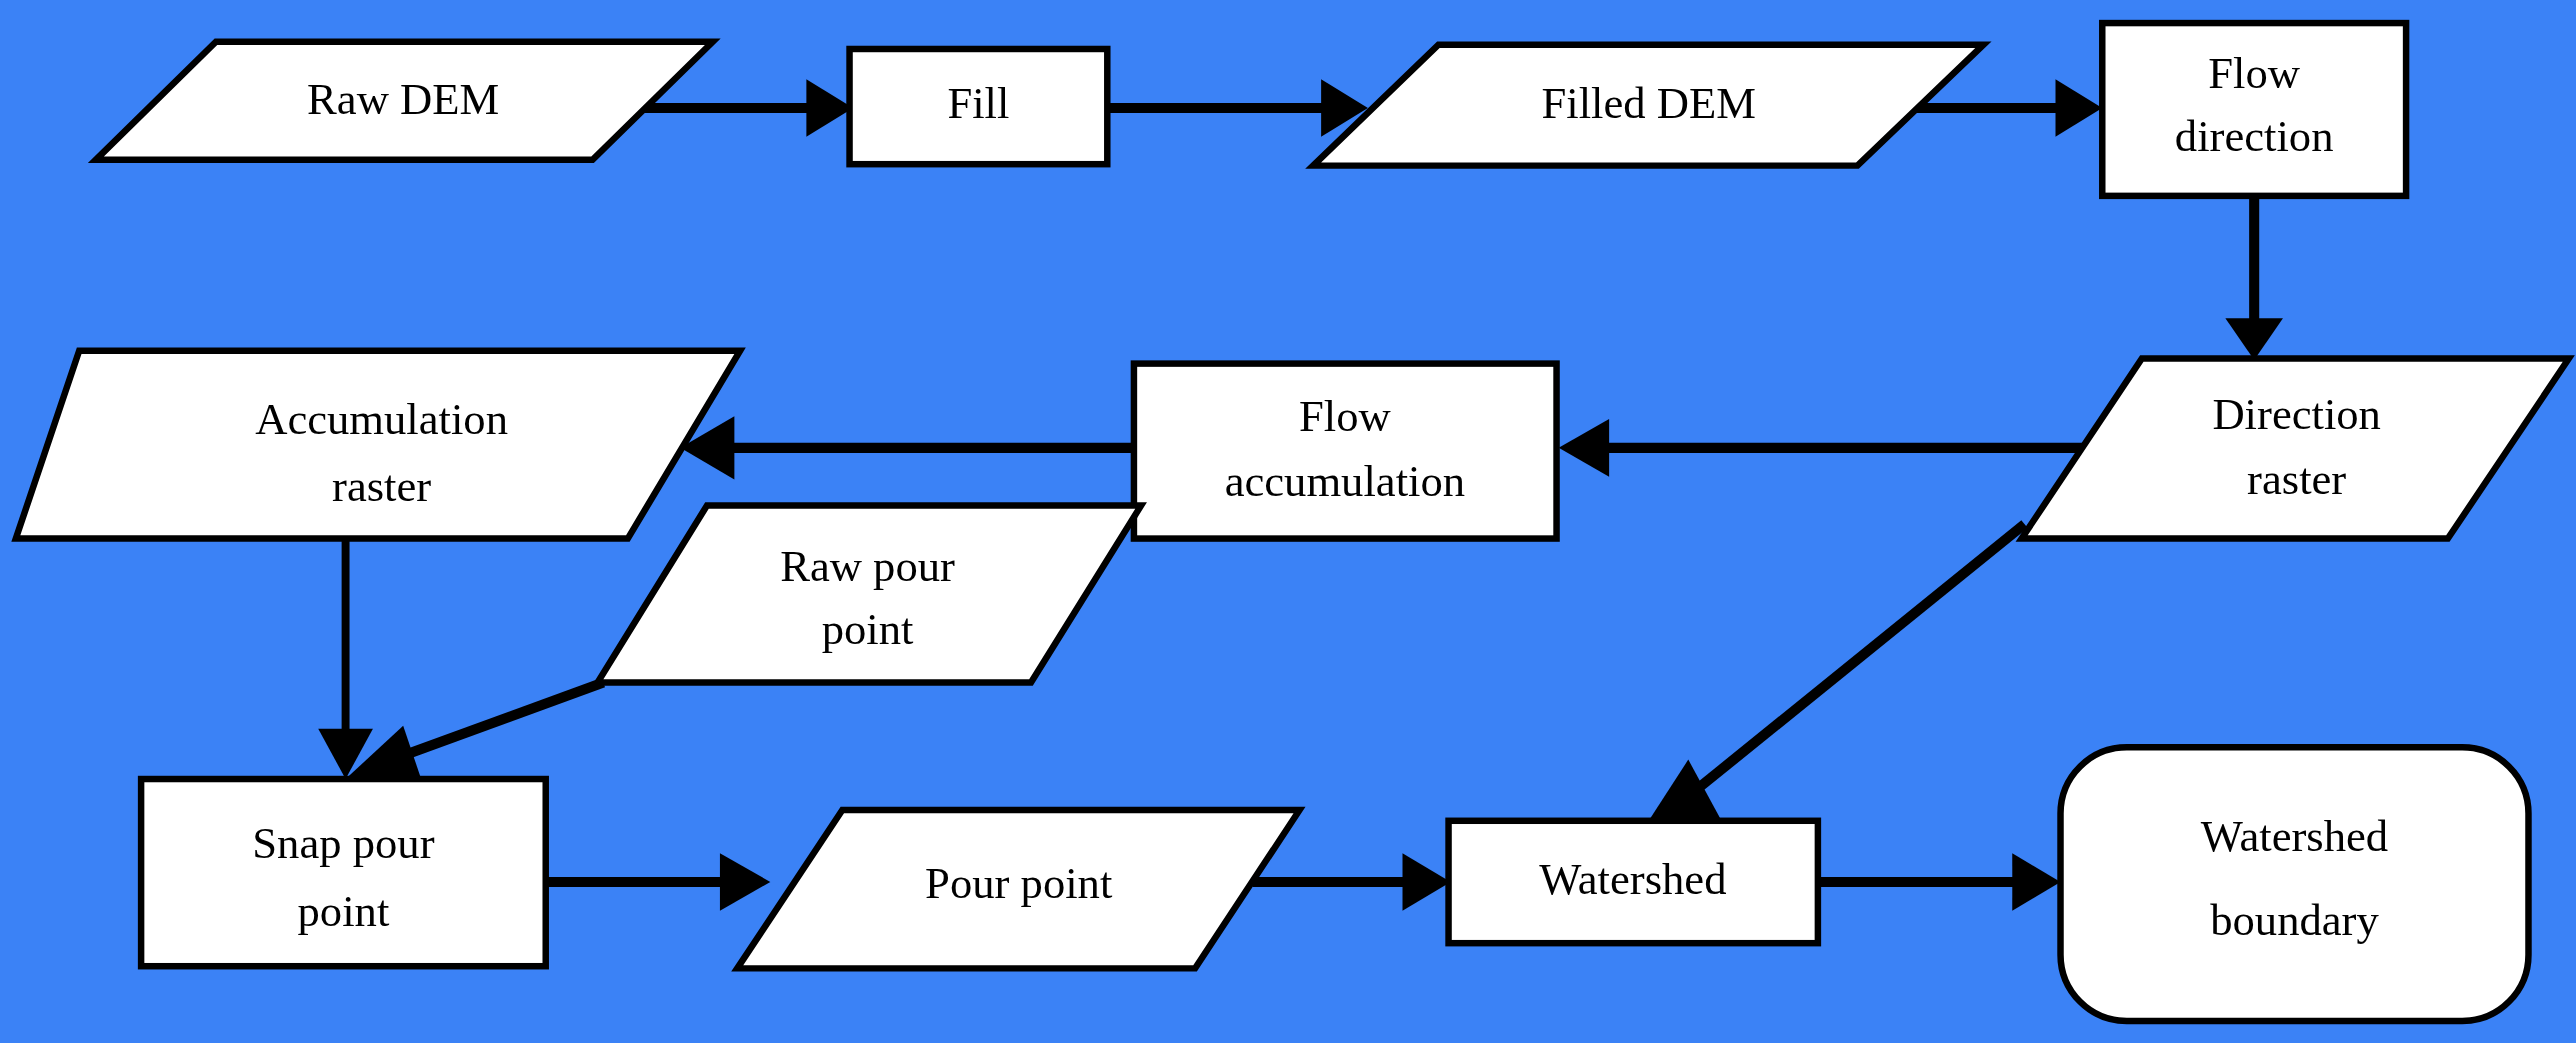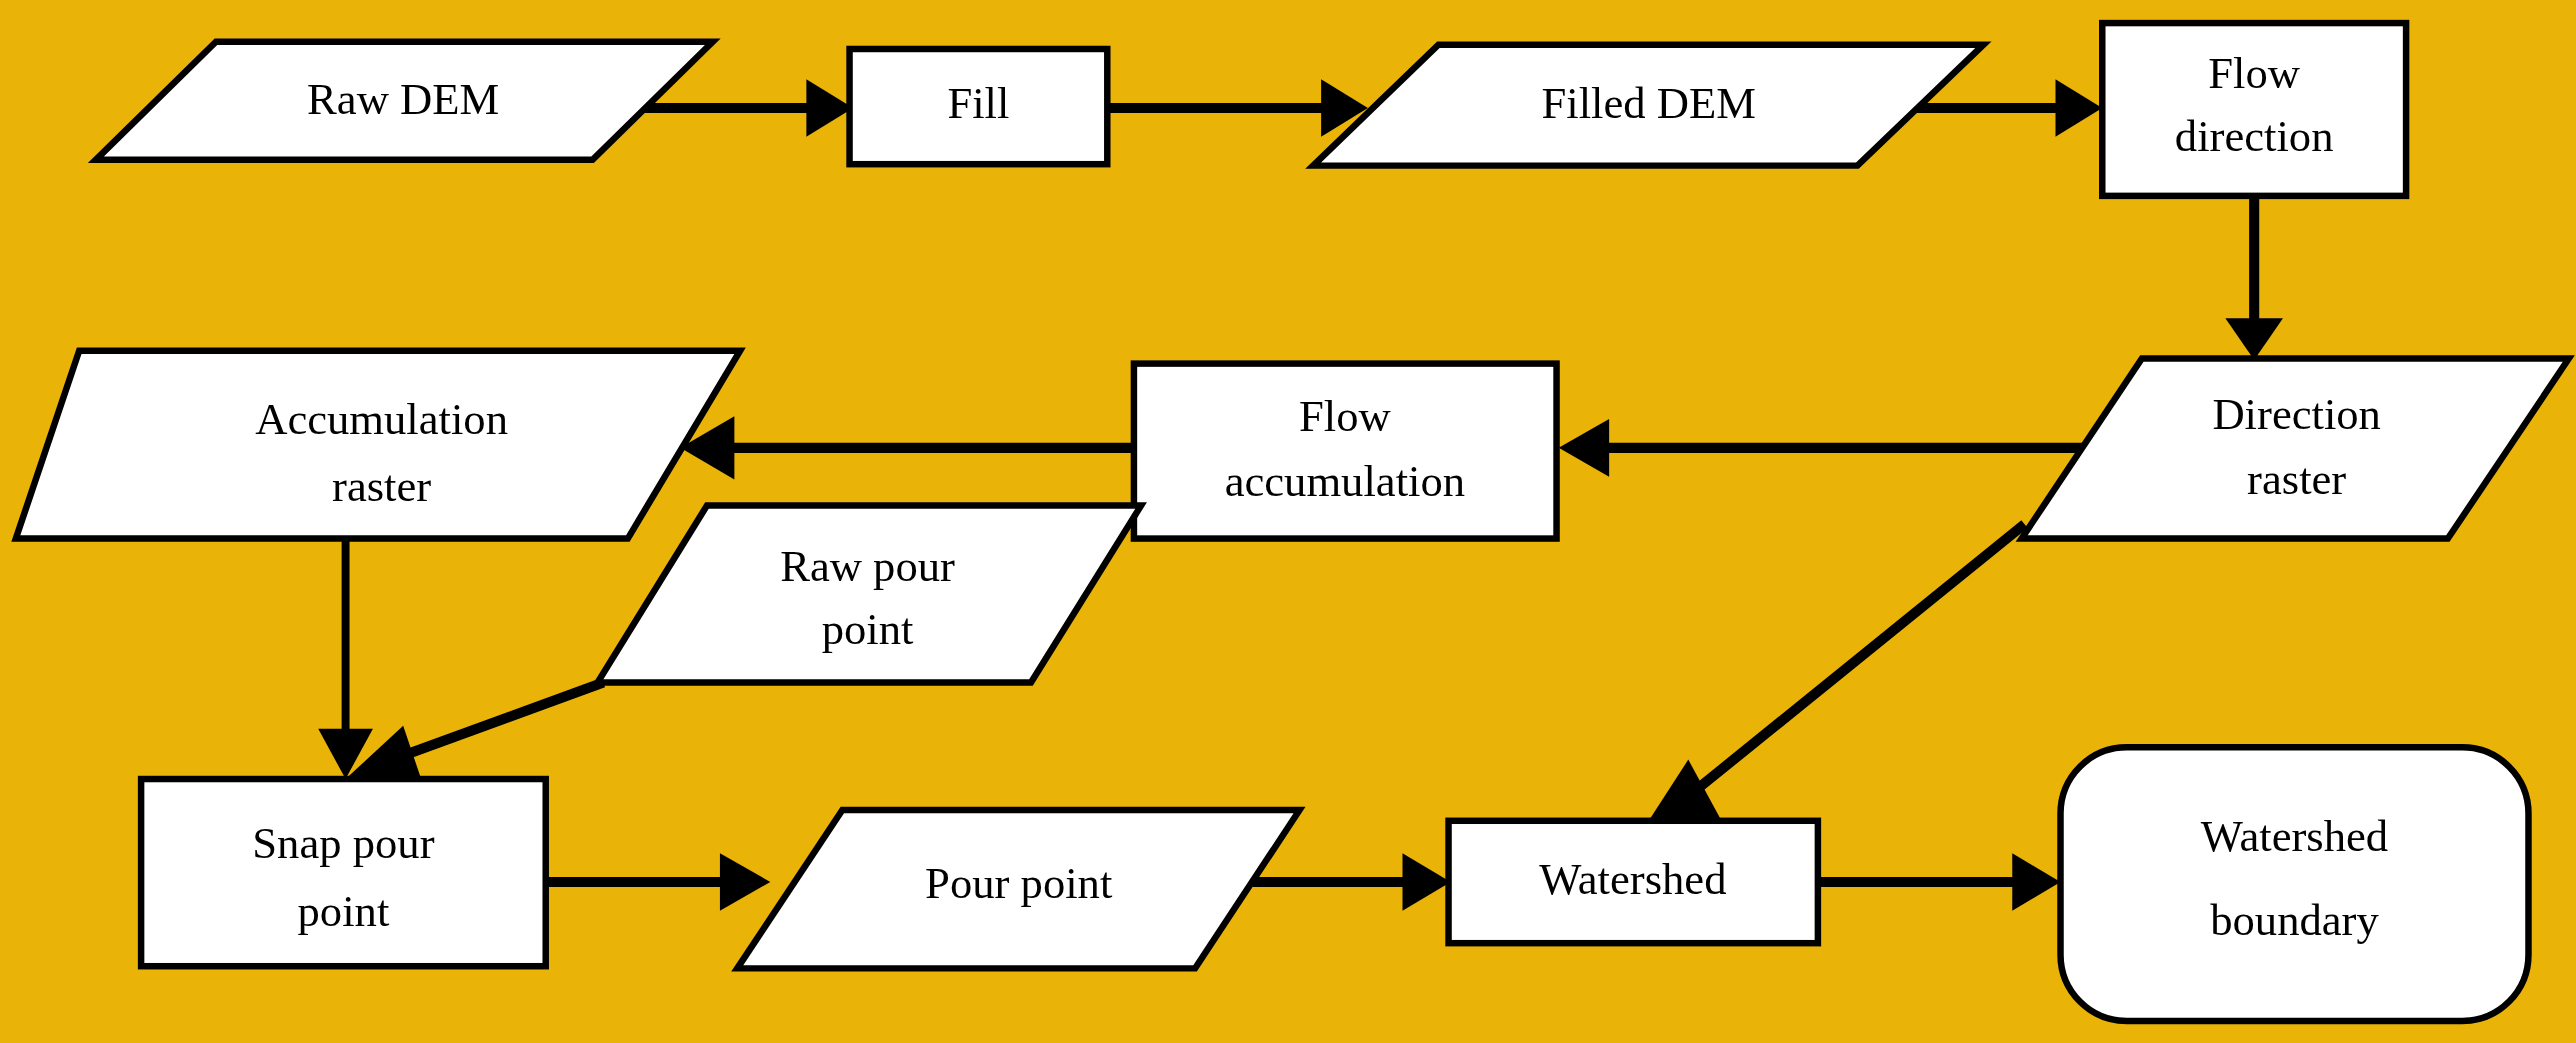--- a/index.html
+++ b/index.html
@@ -4,21 +4,21 @@
 <style>
   html, body {
     margin: 0;
     padding: 0;
     background: #ffffff;
   }
   #stage {
     position: relative;
     width: 2576px;
     height: 1044px;
-    background: #eab308;
+    background: #3b82f6;
     overflow: hidden;
   }
   svg#flow {
     display: block;
     width: 2576px;
     height: 1044px;
   }
   .shape-outline {
     fill: #ffffff;
     stroke: #000000;

